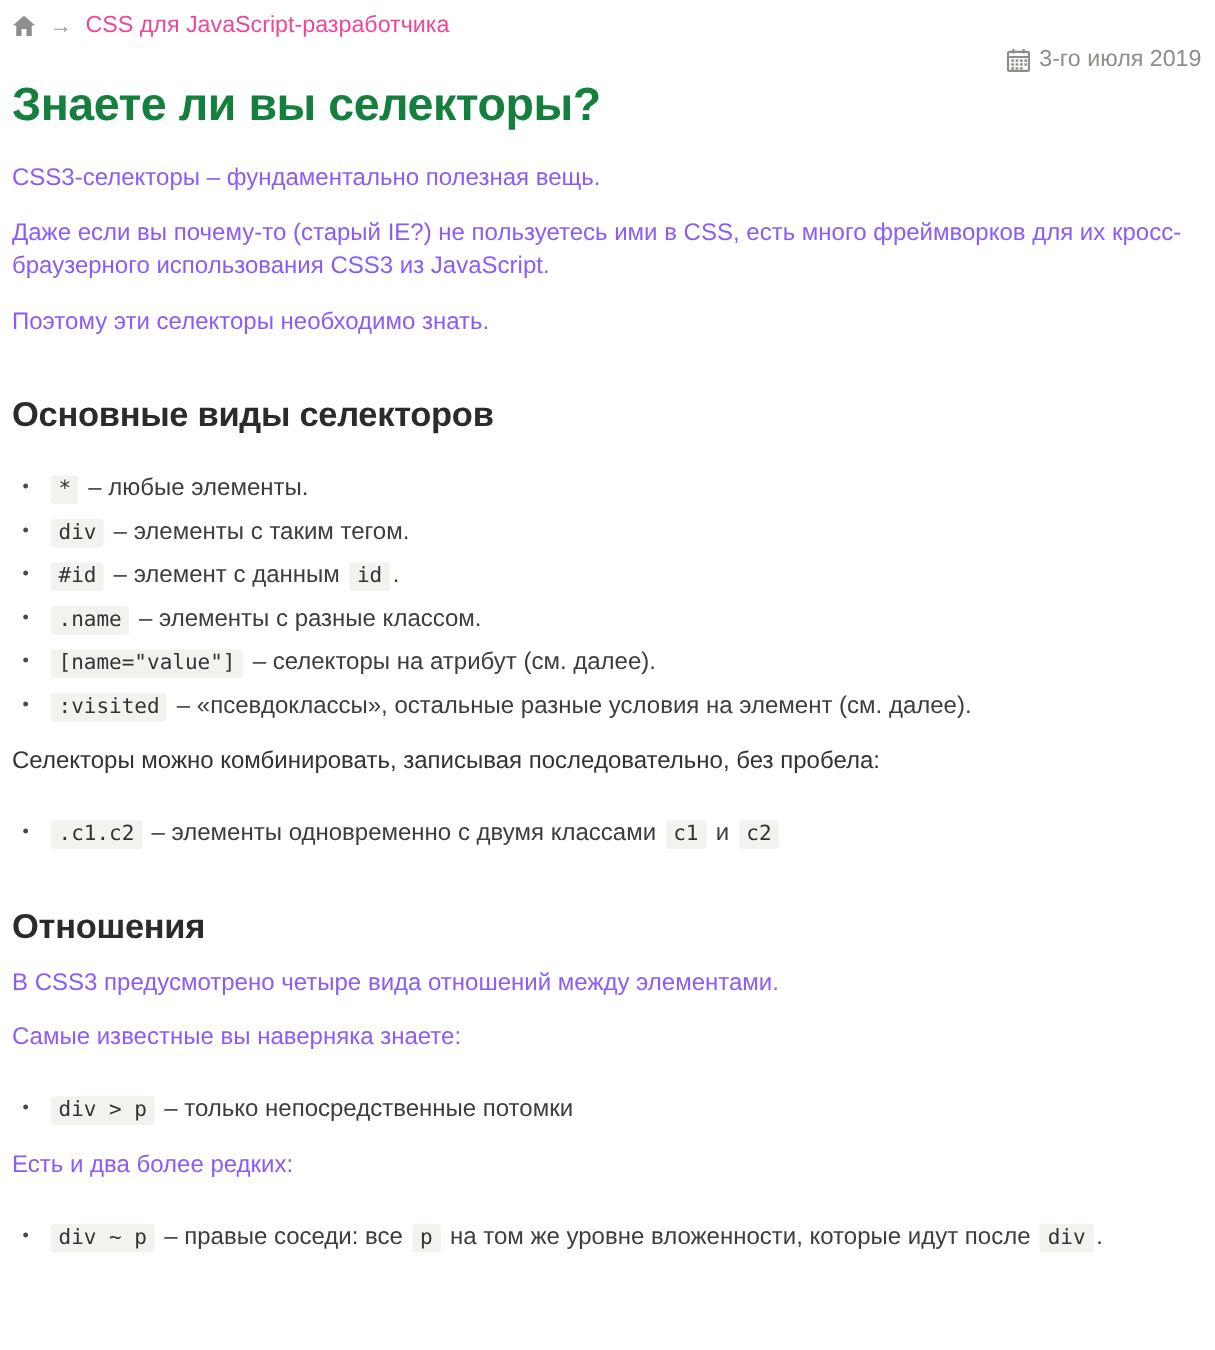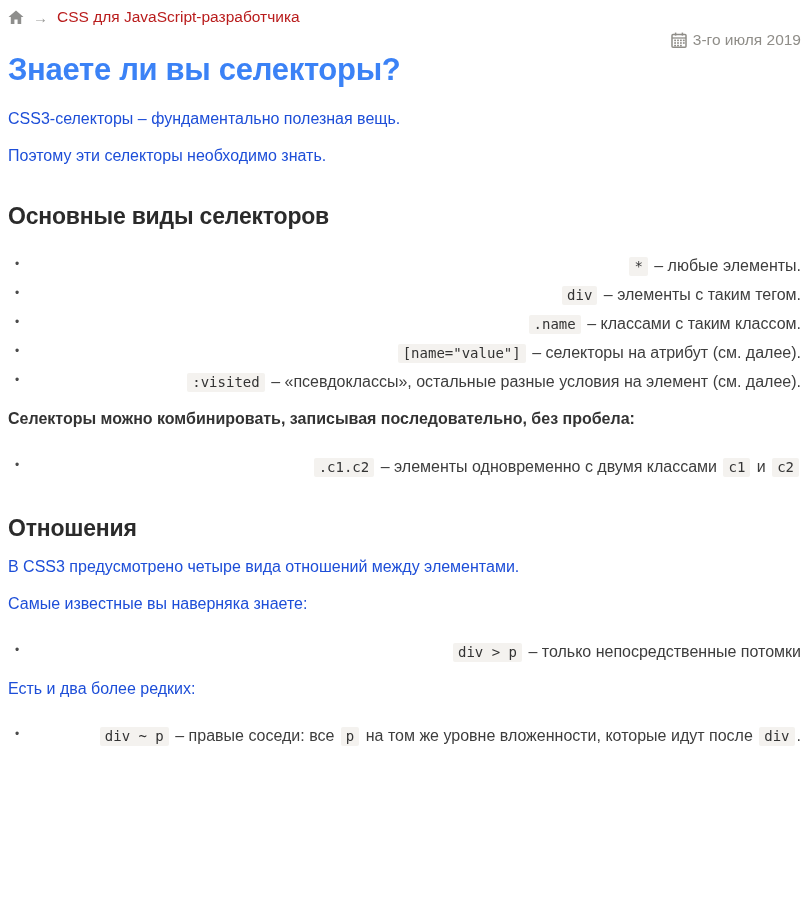--- a/index.html
+++ b/index.html
@@ -20,63 +20,62 @@
   .topbar {
     display: flex;
     align-items: center;
     font-size: 15px;
     height: 22px;
     margin-top: 2px;
   }
   .home-icon { display: inline-flex; align-items: center; cursor: pointer; }
   .crumb-sep { color: #9a9a98; margin: 0 9px 0 9px; font-size: 15px; }
   .crumb-link {
-    color: #b91c1c;
+    color: #ec4899;
     text-decoration: none;
     cursor: pointer;
     font-size: 15.5px;
   }
   .date-box {
     margin-left: auto;
     display: flex;
     align-items: center;
     gap: 6px;
     color: #8f8d88;
     font-size: 15.5px;
     margin-top: 46px;
   }
 
   
   h1 {
     font-size: 31px;
     font-weight: bold;
-    color: #3b82f6;
+    color: #15803d;
     margin: 24px 0 20px 0;
     letter-spacing: -0.3px;
   }
   h2 {
     font-size: 23px;
     font-weight: bold;
     color: #2b2b2b;
     margin: 36px 0 14px 0;
     letter-spacing: -0.2px;
   }
   p {
     font-size: 16px;
     line-height: 1.42;
     margin: 14px 0;
-    color: #1d4ed8;
+    color: #8b5cf6;
   }
-  p.bold { font-weight: bold; color: #333333; }
+  p.bold { font-weight: normal; color: #333333; }
 
   ul {
     list-style: none;
     margin: 24px 0 14px 0;
     padding: 0;
-    text-align: right;
   }
   li {
     position: relative;
     padding-left: 24px;
     margin: 5px 0;
     font-size: 16px;
     line-height: 1.5;
     color: #3d3d3d;
   }
   li::before {
@@ -134,26 +133,28 @@
           </g>
         </svg>
       </span>
       <span>3-го июля 2019</span>
     </span>
   </div>
 
   <div>
       <h1>Знаете ли вы селекторы?</h1>
       <p><span>CSS3-селекторы – фундаментально полезная вещь.</span></p>
+      <p><span>Даже если вы почему-то (старый IE?) не пользуетесь ими в CSS, есть много фреймворков для их кросс-браузерного использования CSS3 из JavaScript.</span></p>
       <p><span>Поэтому эти селекторы необходимо знать.</span></p>
       <h2>Основные виды селекторов</h2>
       <ul>
         <li><code class="inline-code">*</code><span> – любые элементы.</span></li>
         <li><code class="inline-code">div</code><span> – элементы с таким тегом.</span></li>
-        <li><code class="inline-code">.name</code><span> – классами с таким классом.</span></li>
+        <li><code class="inline-code">#id</code><span> – элемент с данным </span><code class="inline-code">id</code><span>.</span></li>
+        <li><code class="inline-code">.name</code><span> – элементы с разные классом.</span></li>
         <li><code class="inline-code">[name="value"]</code><span> – селекторы на атрибут (см. далее).</span></li>
         <li><code class="inline-code">:visited</code><span> – «псевдоклассы», остальные разные условия на элемент (см. далее).</span></li>
       </ul>
       <p class="bold"><span>Селекторы можно комбинировать, записывая последовательно, без пробела:</span></p>
       <ul>
         <li><code class="inline-code">.c1.c2</code><span> – элементы одновременно с двумя классами </span><code class="inline-code">c1</code><span> и </span><code class="inline-code">c2</code></li>
       </ul>
       <h2>Отношения</h2>
       <p><span>В CSS3 предусмотрено четыре вида отношений между элементами.</span></p>
       <p><span>Самые известные вы наверняка знаете:</span></p>

